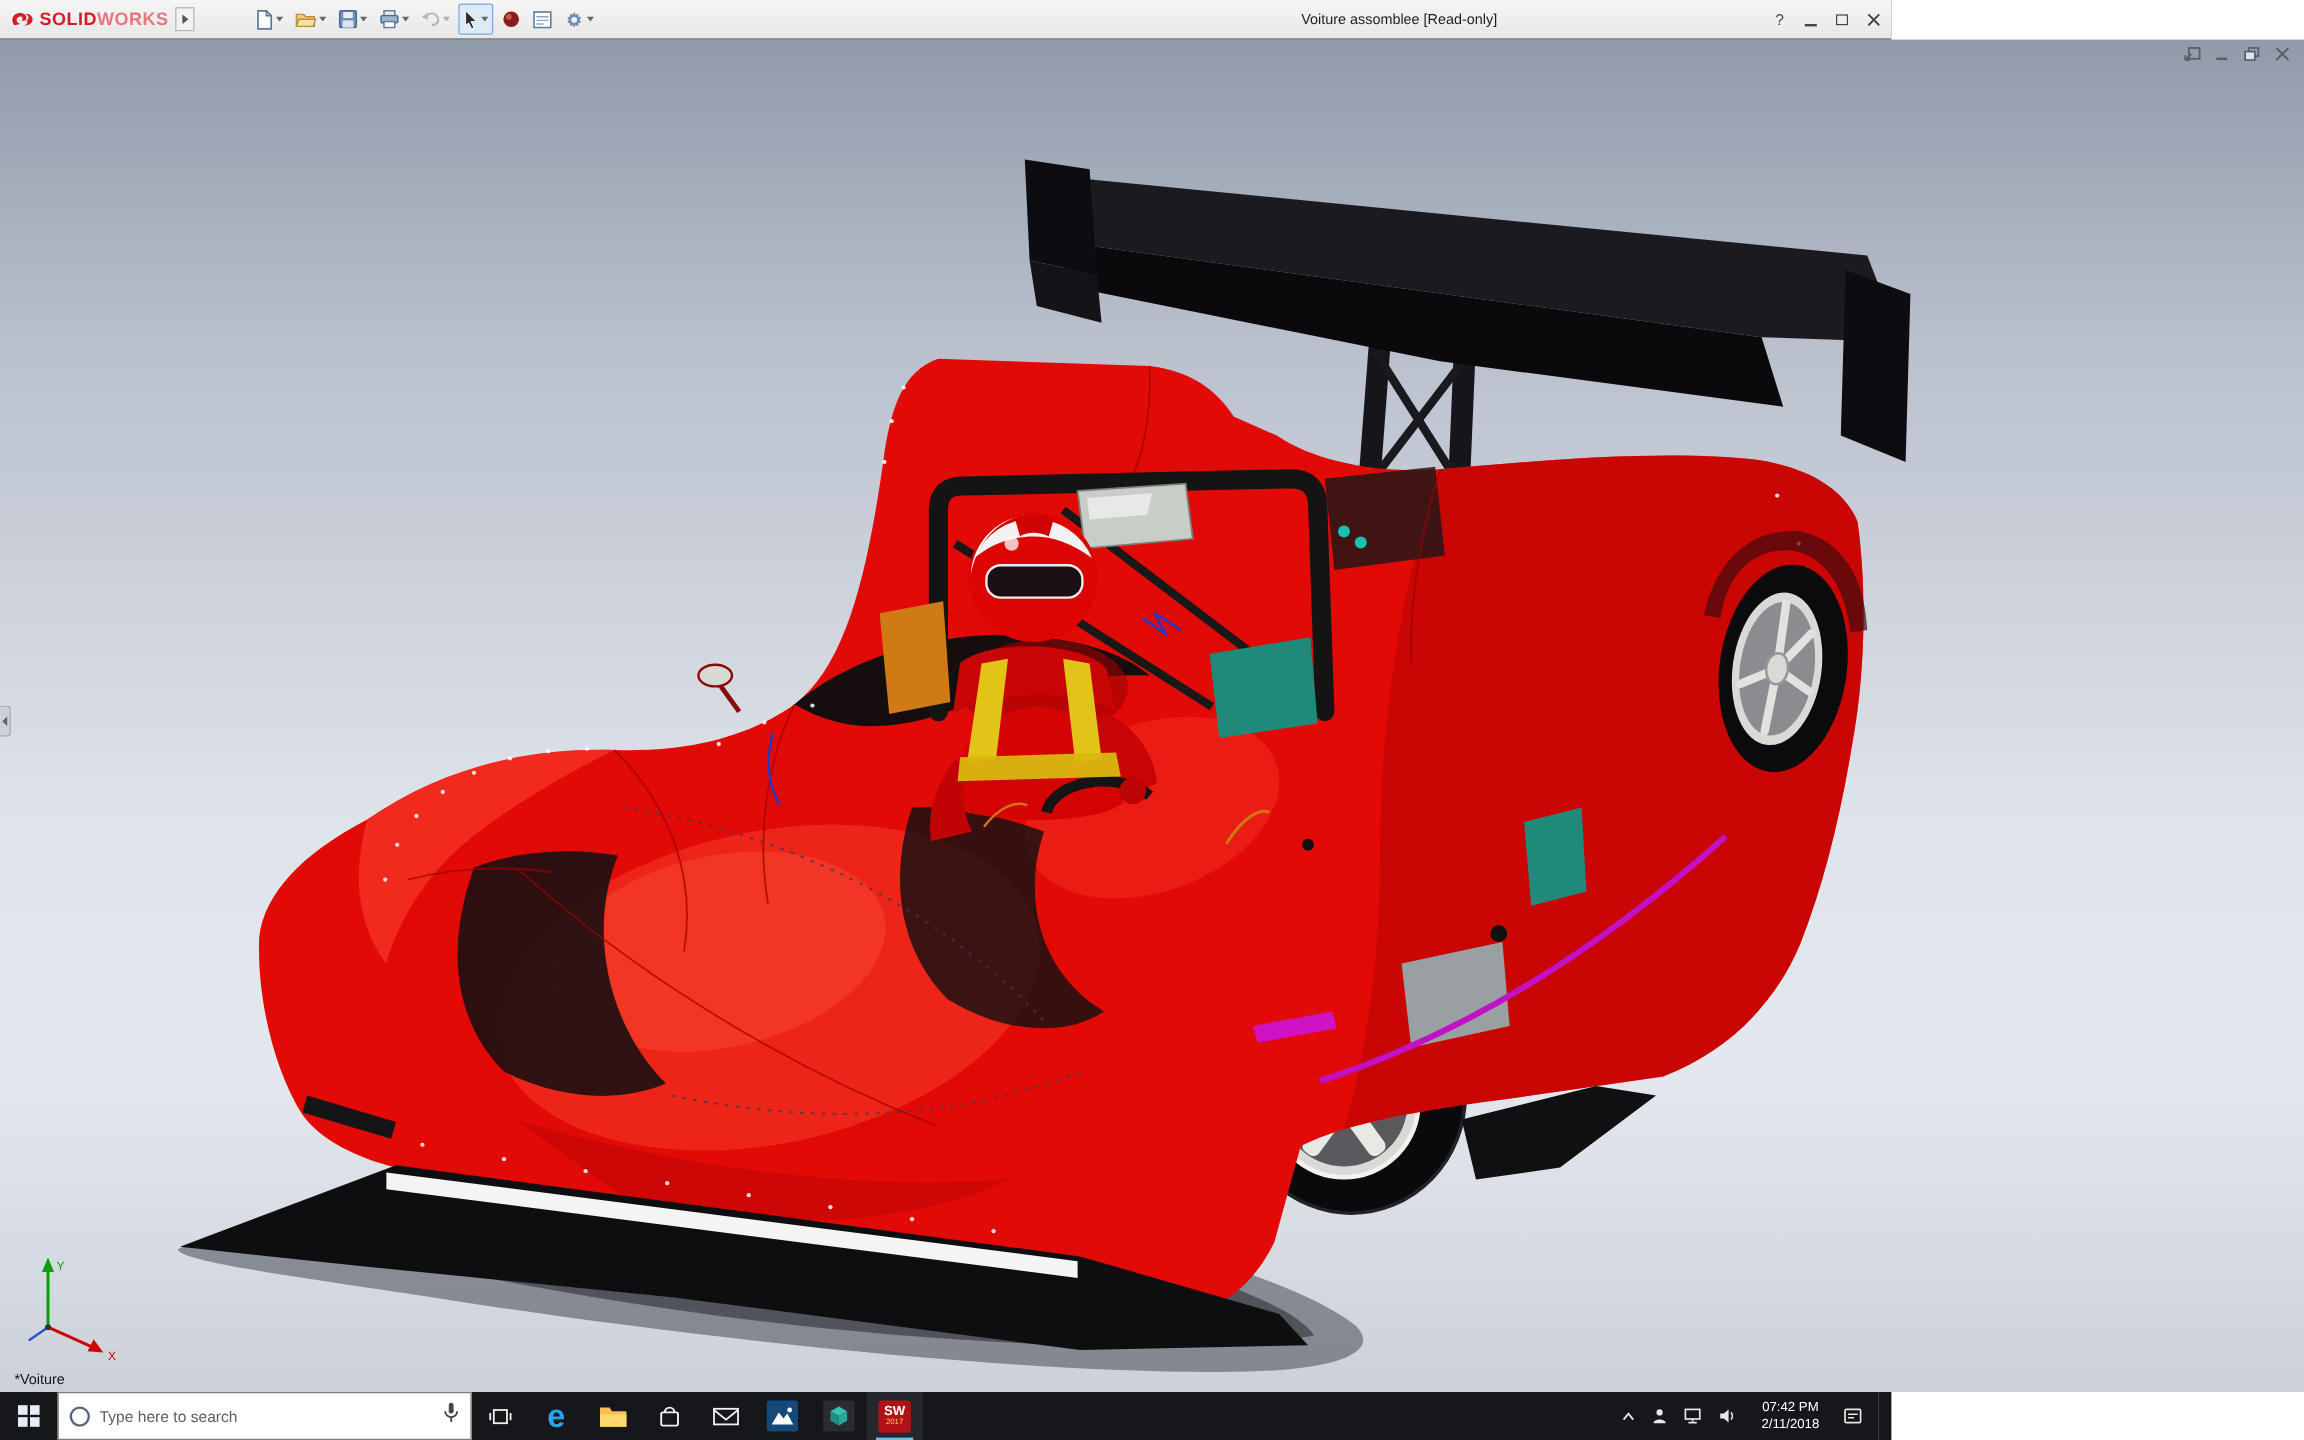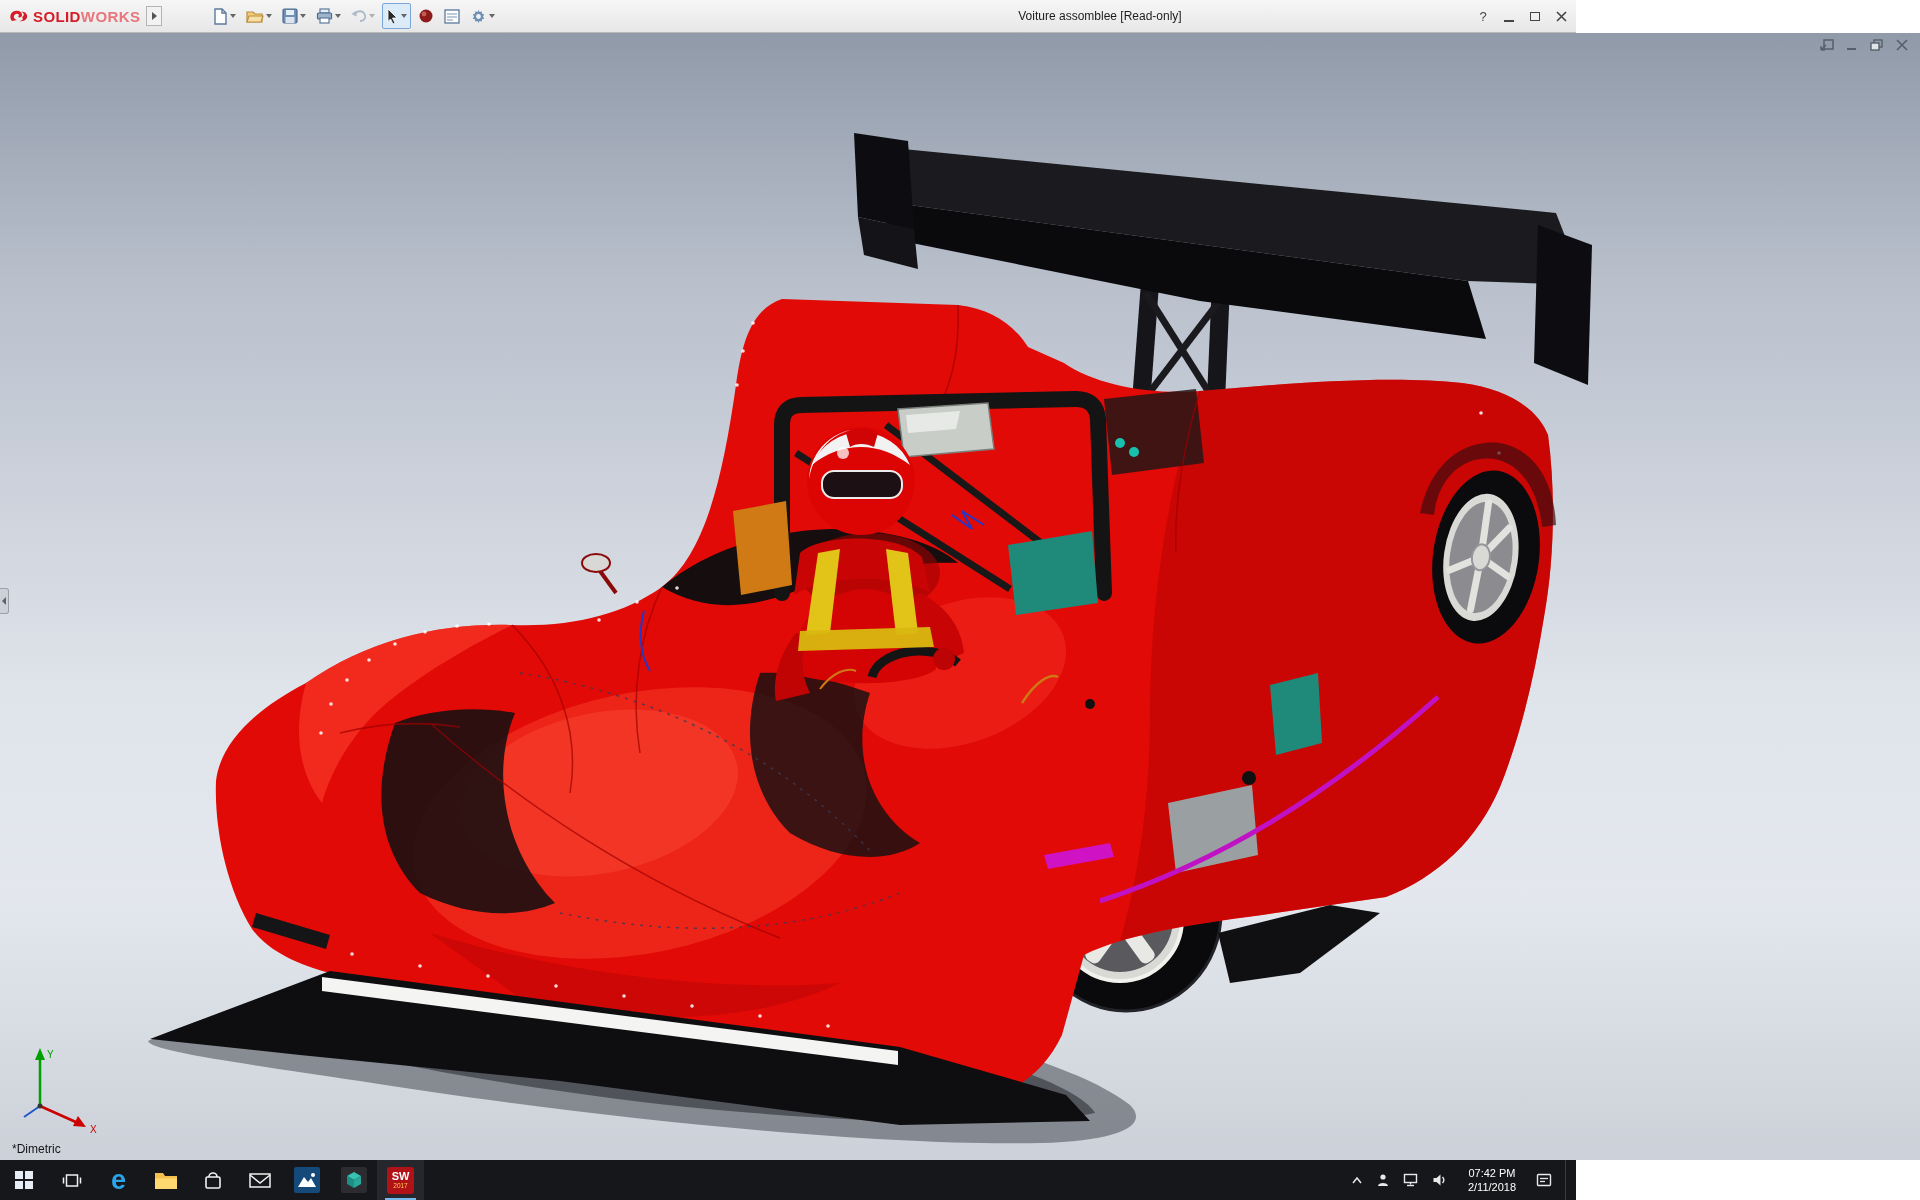--- a/index.html
+++ b/index.html
@@ -15,21 +15,21 @@
   .logo-solid { color:var(--logo-red,#d41d27); }
   .logo-works { color:#e8767c; }
   .flyout-btn { width:16px; height:20px; margin-left:6px; border:1px solid #b5b5b5; background:#f2f2f2;
     display:flex; align-items:center; justify-content:center; }
   .flyout-btn .tri { width:0; height:0; border-left:5px solid #555; border-top:4px solid transparent; border-bottom:4px solid transparent; }
   .toolbar { display:flex; align-items:center; margin-left:48px; gap:4px; }
   .tbtn { height:26px; padding:0 3px; display:flex; align-items:center; justify-content:center; border-radius:2px; }
   .tbtn.active { border:1px solid #7aa7d8; background:#dcebf8; }
   .tbtn.disabled { opacity:.45; }
   .caret-down { width:0; height:0; border-top:4px solid #666; border-left:3.5px solid transparent; border-right:3.5px solid transparent; margin-left:2px; }
-  .win-title { position:absolute; left:1100px; transform:translateX(-50%); font-size:12px; color:#1d1d1d; white-space:nowrap; }
+  .win-title { position:absolute; left:1166px; transform:translateX(-50%); font-size:12px; color:#1d1d1d; white-space:nowrap; }
   .winctl { position:absolute; right:2px; top:0; height:33px; display:flex; align-items:center; }
   .wbtn { width:26px; height:26px; display:flex; align-items:center; justify-content:center; color:#444; font-size:13px; }
   .wbtn .min-line { width:10px; height:2px; background:#444; margin-top:8px; }
   .wbtn .max-box { width:10px; height:9px; border:1.5px solid #444; }
   .wbtn svg { display:block; }
 
   
   .viewport { position:absolute; top:33px; left:0; width:1920px; height:1127px;
     background:linear-gradient(180deg,var(--bg-top,#909aa9) 0%,#b9c0cc 22%,var(--bg-mid,#dfe3ea) 58%,#e4e8ee 76%,#ccd1d9 100%); }
   .car-svg { position:absolute; inset:0; width:100%; height:100%; }
@@ -375,36 +375,47 @@
       <line x1="26" y1="66" x2="26" y2="18" stroke="#00a000" stroke-width="2.5"></line>
       <polygon points="26,8 21,20 31,20" fill="#00a000"></polygon>
       <text x="33" y="18" font-size="10" fill="#00a000">Y</text>
       <line x1="26" y1="66" x2="64" y2="83" stroke="#cc0000" stroke-width="2.5"></line>
       <polygon points="72,87 59,86 64,76" fill="#cc0000"></polygon>
       <text x="76" y="93" font-size="10" fill="#cc0000">X</text>
       <line x1="26" y1="66" x2="10" y2="77" stroke="#2255cc" stroke-width="2"></line>
       <circle cx="26" cy="66" r="2.5" fill="#333"></circle>
     </svg>
 
-    <div class="view-label">*Dimetric</div>
+    <div class="view-label">*Voiture</div>
 
     <div class="collapse-tab">
         <span class="tri"></span>
       </div>
   </div>
 
   <div class="taskbar">
     <div class="tb-start">
       <span class="win-logo">
           <span></span>
           <span></span>
           <span></span>
           <span></span>
         </span>
     </div>
+    <div class="searchbox">
+      <span class="cortana-ring"></span>
+      <input class="search-input" type="text" placeholder="Type here to search" style="">
+      <span class="mic">
+        <svg width="14" height="19" viewBox="0 0 14 19">
+            <rect x="5" y="1" width="4" height="9" rx="2" fill="#444"></rect>
+            <path d="M2,8 a5,5 0 0 0 10,0" fill="none" stroke="#444" stroke-width="1.5"></path>
+            <line x1="7" y1="13.5" x2="7" y2="17" stroke="#444" stroke-width="1.5"></line>
+          </svg>
+      </span>
+    </div>
 
     <div class="tb-app">
       <svg width="20" height="17" viewBox="0 0 20 17">
           <rect x="4.5" y="3" width="11" height="11" fill="none" stroke="#f0f0f0" stroke-width="1.5"></rect>
           <line x1="1.5" y1="5.5" x2="1.5" y2="11.5" stroke="#f0f0f0" stroke-width="1.5"></line>
           <line x1="18.5" y1="5.5" x2="18.5" y2="11.5" stroke="#f0f0f0" stroke-width="1.5"></line>
         </svg>
     </div>
     <div class="tb-app">
       <span class="edge-e">e</span>

